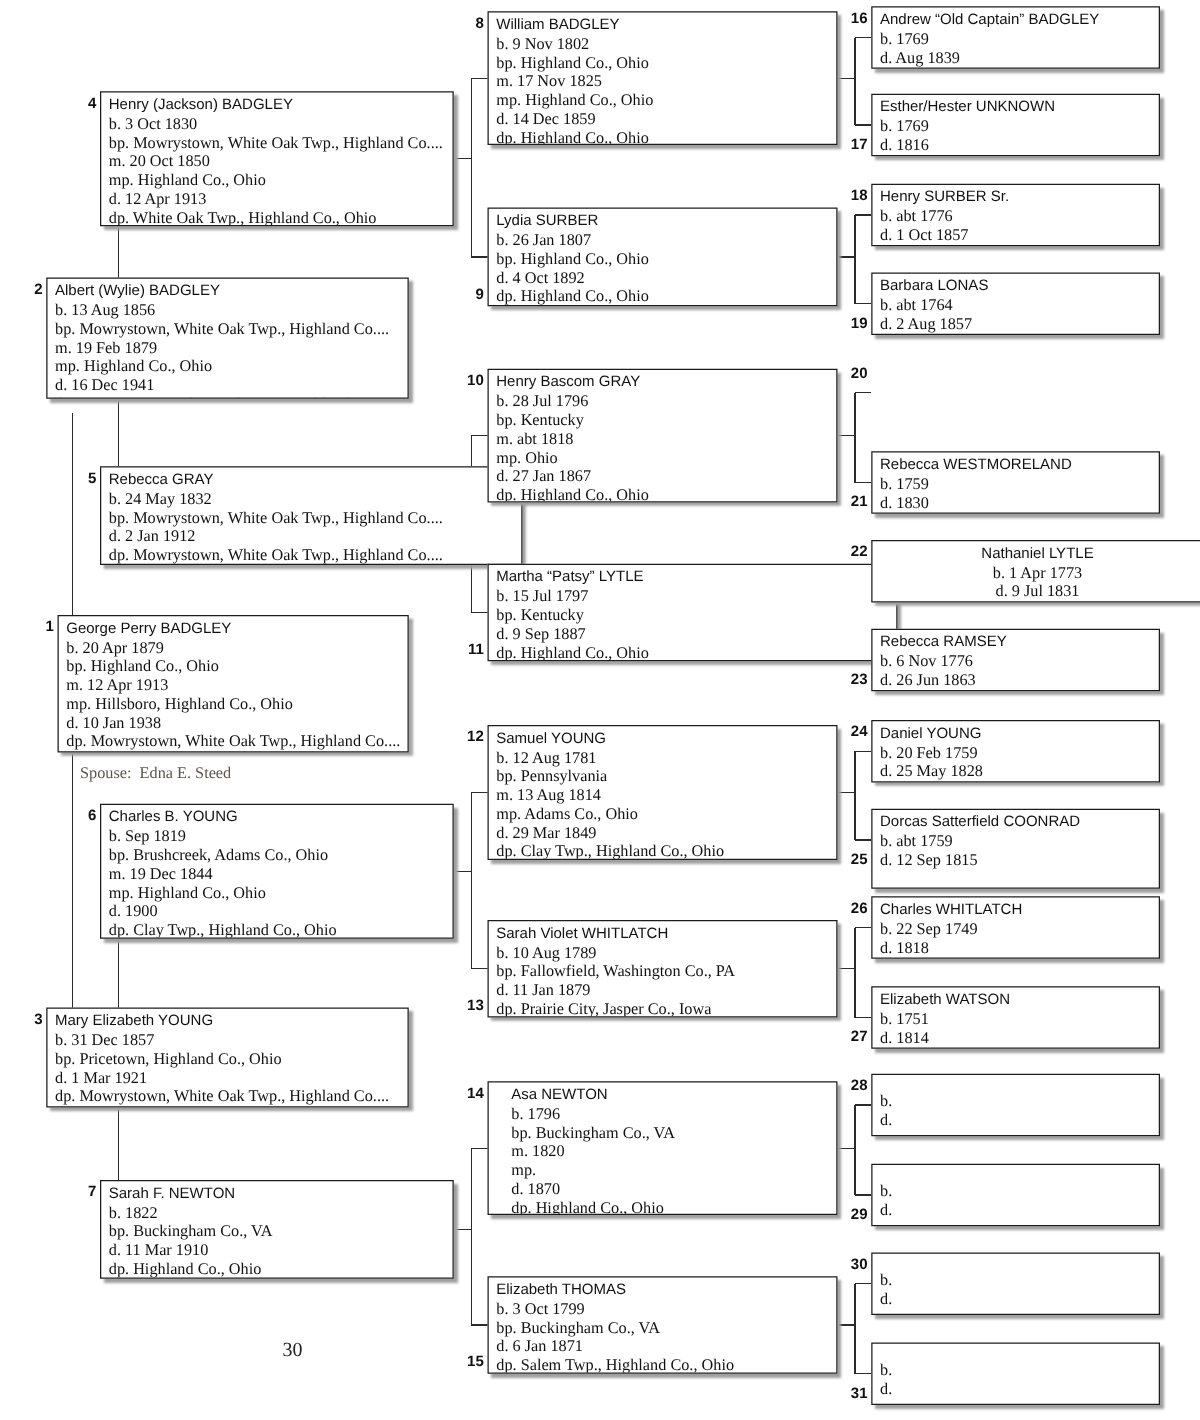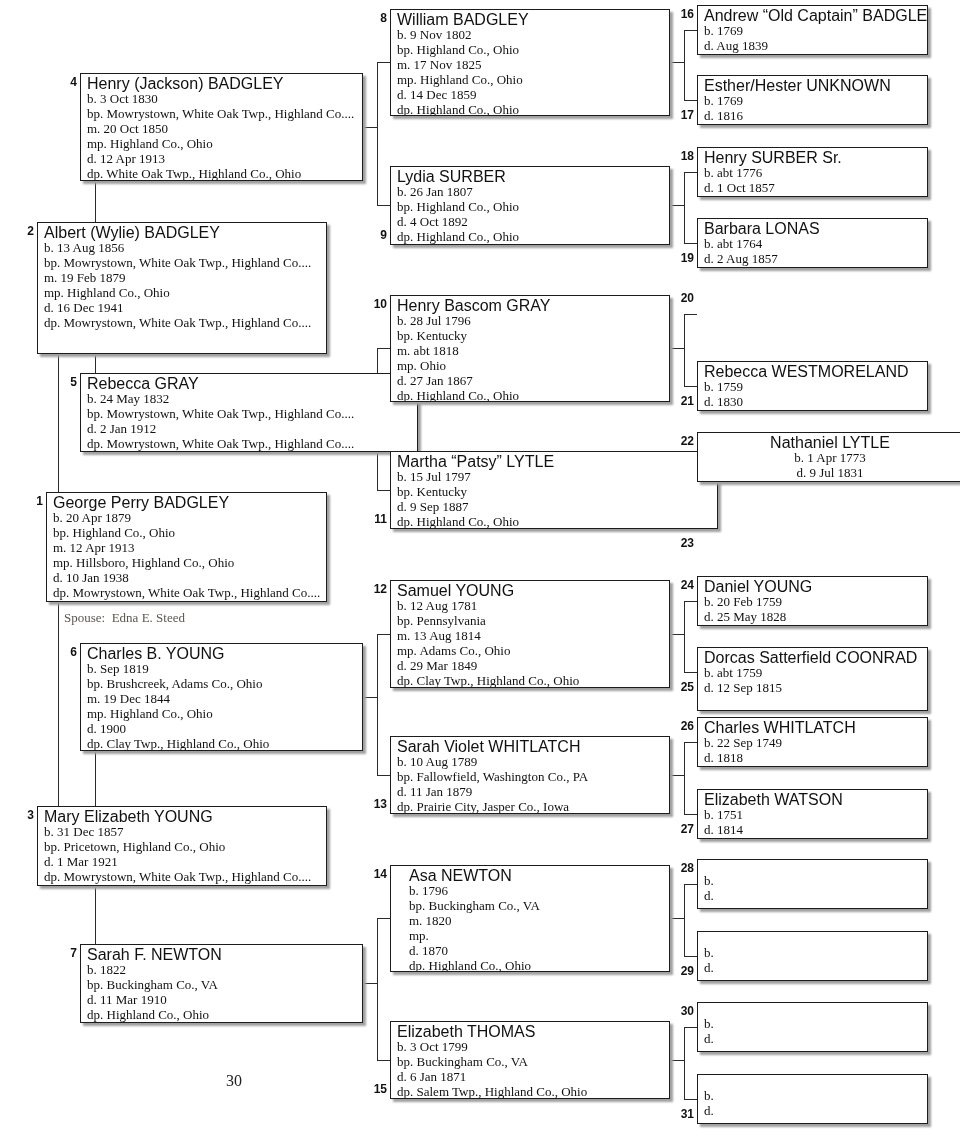--- a/index.html
+++ b/index.html
@@ -9,21 +9,21 @@
   }
   #connectors{position:absolute;left:0;top:0;z-index:0;}
   #connectors line{stroke:#2b2b2b;stroke-width:1;shape-rendering:crispEdges;}
   .pbox{
     position:absolute;z-index:1;background:#ffffff;
     border:1px solid #1c1c1c;box-shadow:3px 3px 2px #a0a0a0;
     padding:2px 4px 0 6px;box-sizing:border-box;overflow:hidden;
   }
   .pbox.pad{padding-top:13px;}
   .pname{
-    font-family:"Liberation Sans",sans-serif;font-size:16px;line-height:15px;
+    font-family:"Liberation Sans",sans-serif;font-size:12px;line-height:15px;
     color:#111;white-space:pre;
   }
   .pline{
     font-family:"Liberation Serif",serif;font-size:13px;line-height:15px;
     color:#111;white-space:pre;
   }
   .pnum{
     position:absolute;z-index:2;width:26px;text-align:right;
     font-family:"Liberation Sans",sans-serif;font-weight:bold;
     font-size:12px;line-height:14px;color:#111;
@@ -99,21 +99,21 @@
 <div class="pbox" style="left: 46px; top: 492px; width: 281px; height: 110px;">
       <div class="pname">George Perry BADGLEY</div>
       <div class="pline">b. 20 Apr 1879</div>
       <div class="pline">bp. Highland Co., Ohio</div>
       <div class="pline">m. 12 Apr 1913</div>
       <div class="pline">mp. Hillsboro, Highland Co., Ohio</div>
       <div class="pline">d. 10 Jan 1938</div>
       <div class="pline">dp. Mowrystown, White Oak Twp., Highland Co....</div>
     </div>
     <div class="pnum" style="left: 17px; top: 494px;">1</div>
-    <div class="pbox" style="left: 37px; top: 222px; width: 290px; height: 132px;">
+    <div class="pbox" style="left: 37px; top: 222px; width: 290px; height: 97px;">
       <div class="pname">Albert (Wylie) BADGLEY</div>
       <div class="pline">b. 13 Aug 1856</div>
       <div class="pline">bp. Mowrystown, White Oak Twp., Highland Co....</div>
       <div class="pline">m. 19 Feb 1879</div>
       <div class="pline">mp. Highland Co., Ohio</div>
       <div class="pline">d. 16 Dec 1941</div>
       <div class="pline">dp. Mowrystown, White Oak Twp., Highland Co....</div>
     </div>
     <div class="pnum" style="left: 8px; top: 224px;">2</div>
     <div class="pbox" style="left: 37px; top: 806px; width: 290px; height: 80px;">
@@ -262,20 +262,25 @@
       <div class="pline">b. 1759</div>
       <div class="pline">d. 1830</div>
     </div>
     <div class="pnum" style="left: 668px; top: 394px;">21</div>
     <div class="pbox" style="left: 697px; top: 432px; width: 264px; height: 50px; text-align: center;">
       <div class="pname">Nathaniel LYTLE</div>
       <div class="pline">b. 1 Apr 1773</div>
       <div class="pline">d. 9 Jul 1831</div>
     </div>
     <div class="pnum" style="left: 668px; top: 434px;">22</div>
+    <div class="pbox" style="left: 697px; top: 503px; width: 231px; height: 50px;">
+      <div class="pname">Rebecca RAMSEY</div>
+      <div class="pline">b. 6 Nov 1776</div>
+      <div class="pline">d. 26 Jun 1863</div>
+    </div>
     <div class="pnum" style="left: 668px; top: 536px;">23</div>
     <div class="pbox" style="left: 697px; top: 576px; width: 231px; height: 50px;">
       <div class="pname">Daniel YOUNG</div>
       <div class="pline">b. 20 Feb 1759</div>
       <div class="pline">d. 25 May 1828</div>
     </div>
     <div class="pnum" style="left: 668px; top: 578px;">24</div>
     <div class="pbox" style="left: 697px; top: 647px; width: 231px; height: 64px;">
       <div class="pname">Dorcas Satterfield COONRAD</div>
       <div class="pline">b. abt 1759</div>

